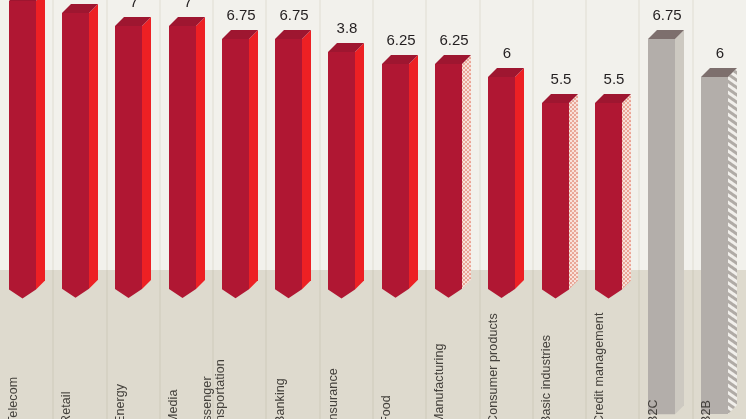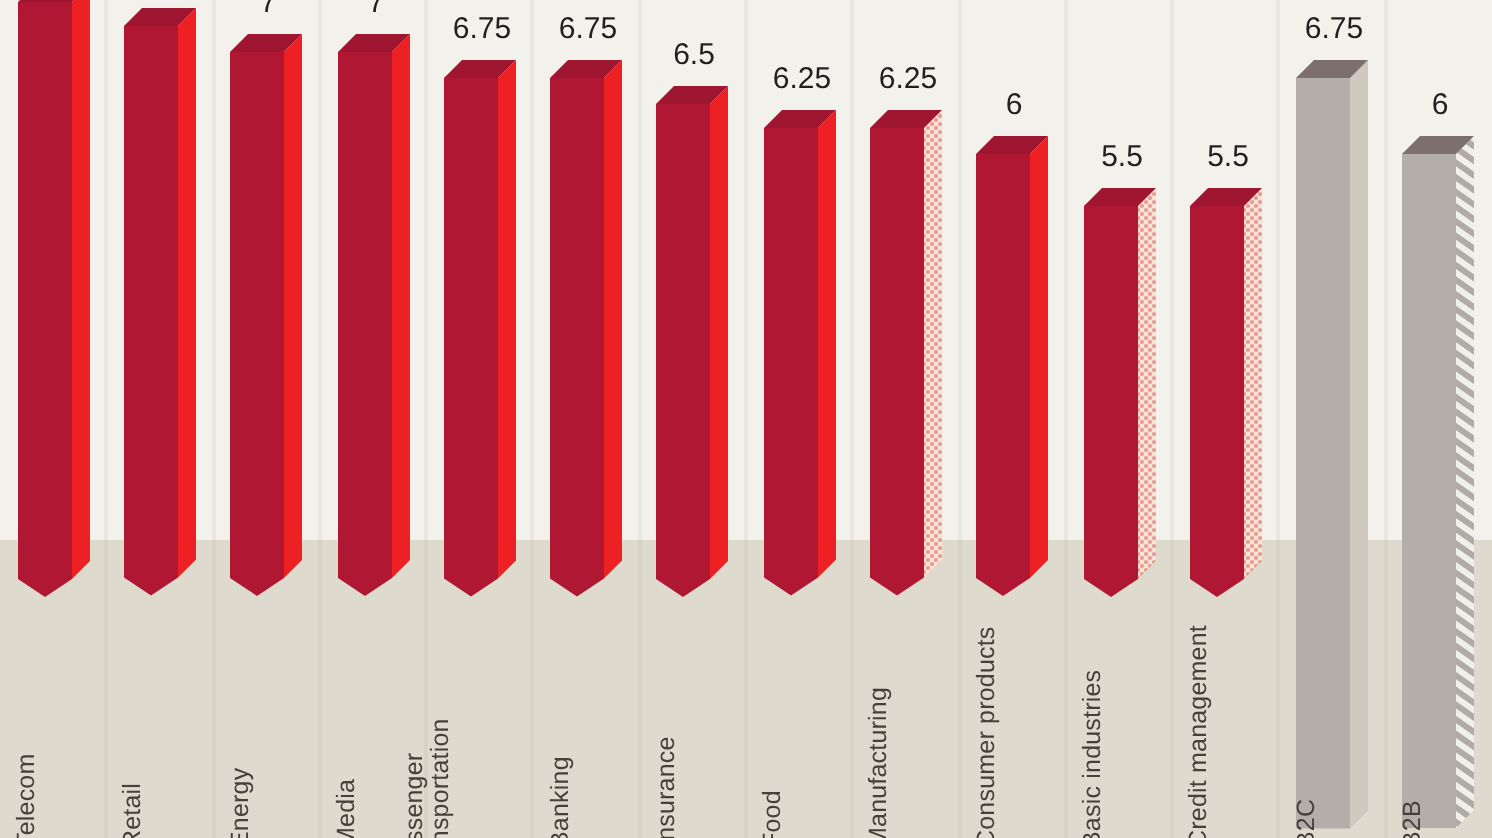--- a/index.html
+++ b/index.html
@@ -162,21 +162,21 @@
     <div class="clabel" style="left: 287px; top: 411px;">
       <span>Banking</span>
     </div>
     <div class="bar" style="left: 328px; top: 42.5px;">
       <svg width="38" height="259.5">
         <polygon points="0,9 27,9 27,246.5 13.5,255.5 0,246.5" fill="#b01733"></polygon>
         <polygon points="27,9 36,0 36,237.5 27,246.5" fill="#ed2024"></polygon>
         <polygon points="0,9 9,0 36,0 27,9" fill="#9e1630"></polygon>
       </svg>
     </div>
-    <div class="vlabel" style="left: 314px; top: 18.5px; width: 66px;">6.5</div>
+    <div class="vlabel" style="left: 314px; top: 18.5px; width: 66px;">3.8</div>
     <div class="clabel" style="left: 340px; top: 411px;">
       <span>Insurance</span>
     </div>
     <div class="bar" style="left: 382px; top: 55.25px;">
       <svg width="38" height="246.75">
         <polygon points="0,9 27,9 27,233.75 13.5,242.75 0,233.75" fill="#b01733"></polygon>
         <polygon points="27,9 36,0 36,224.75 27,233.75" fill="#ed2024"></polygon>
         <polygon points="0,9 9,0 36,0 27,9" fill="#9e1630"></polygon>
       </svg>
     </div>

